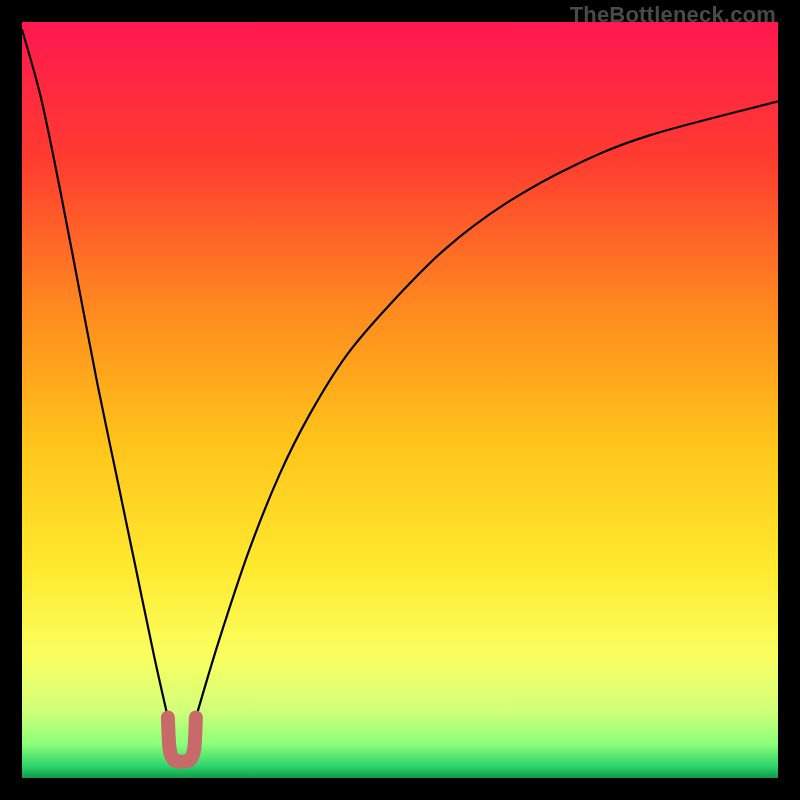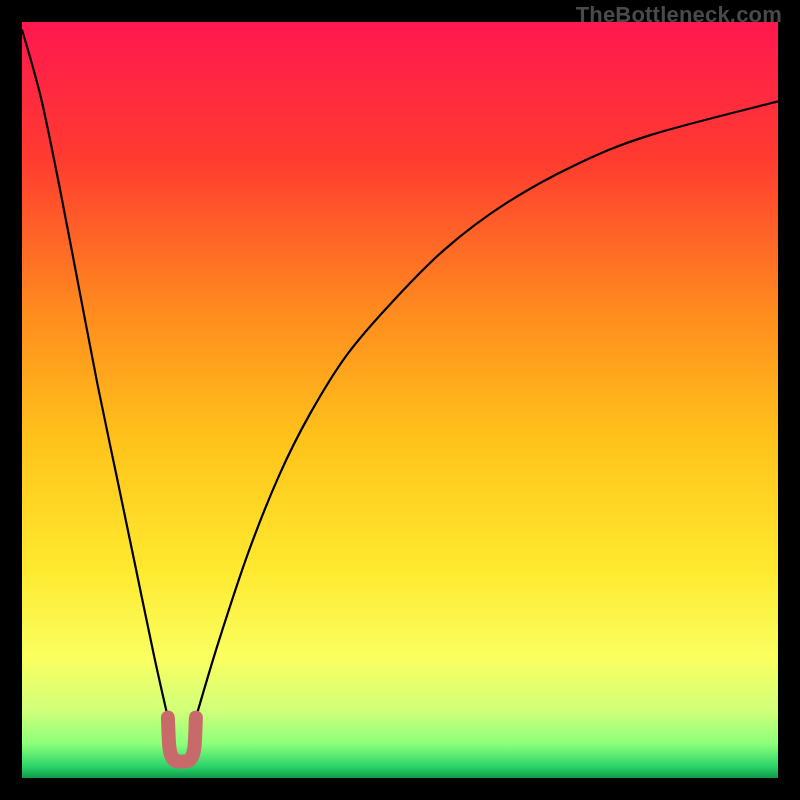--- a/index.html
+++ b/index.html
@@ -20,21 +20,21 @@
   .plot {
     position: absolute;
     left: 22px;
     top: 22px;
     width: 756px;
     height: 756px;
   }
   .watermark {
     position: absolute;
     top: 2px;
-    right: 18px;
+    right: 24px;
     color: #4a4a4a;
     font-size: 22px;
     font-weight: 600;
     letter-spacing: 0.2px;
     user-select: none;
   }
 </style>
 </head>
 <body>
 

